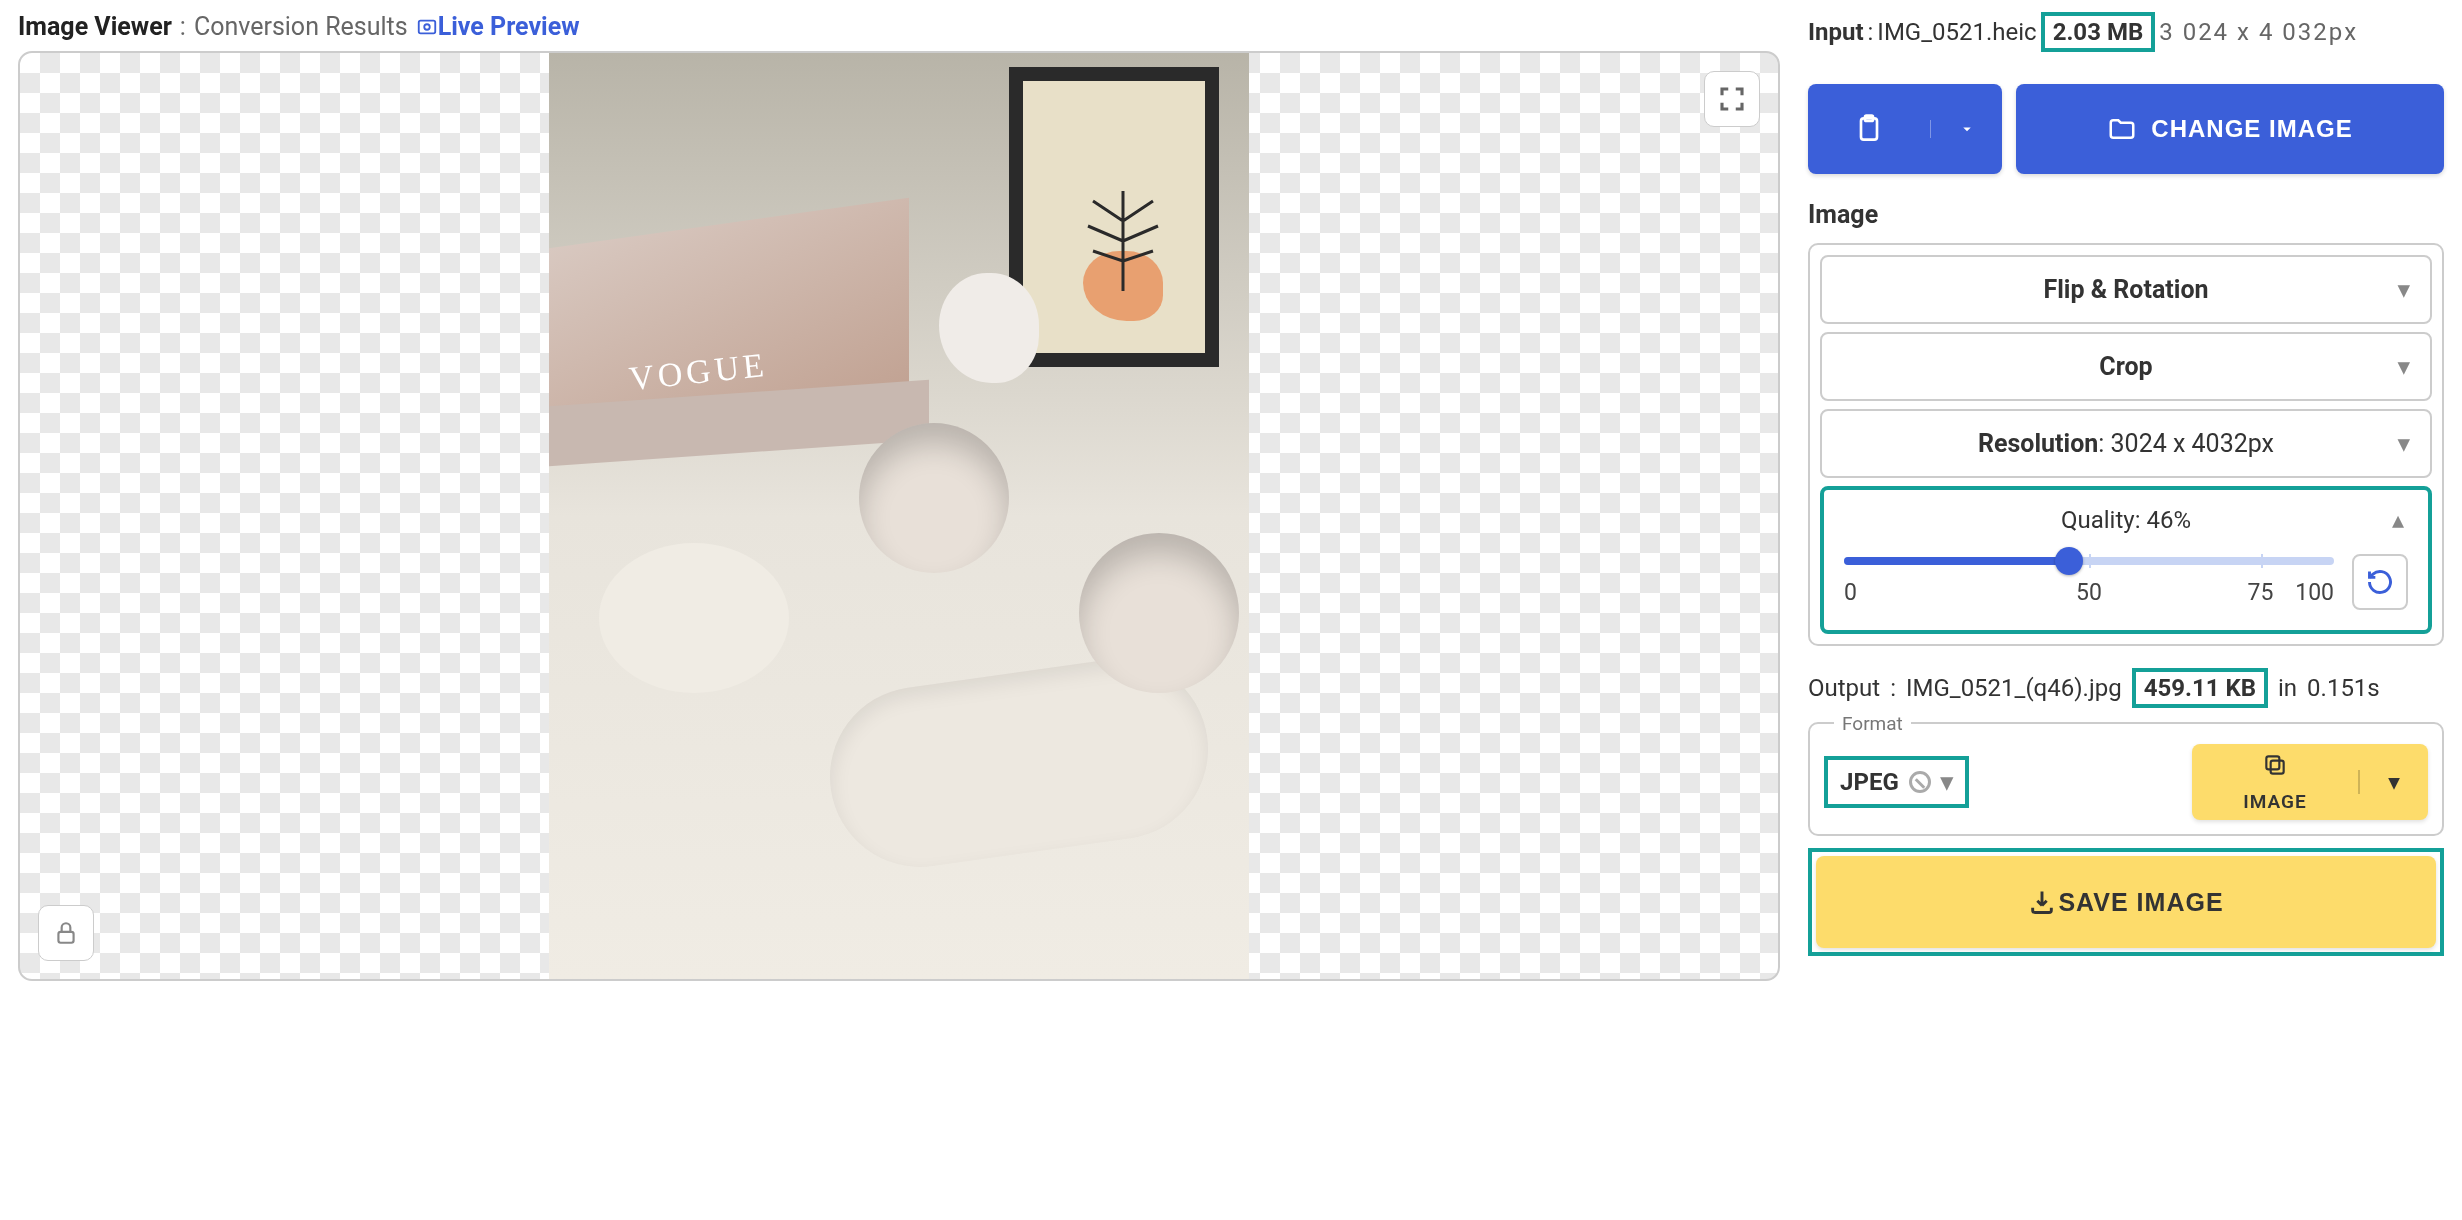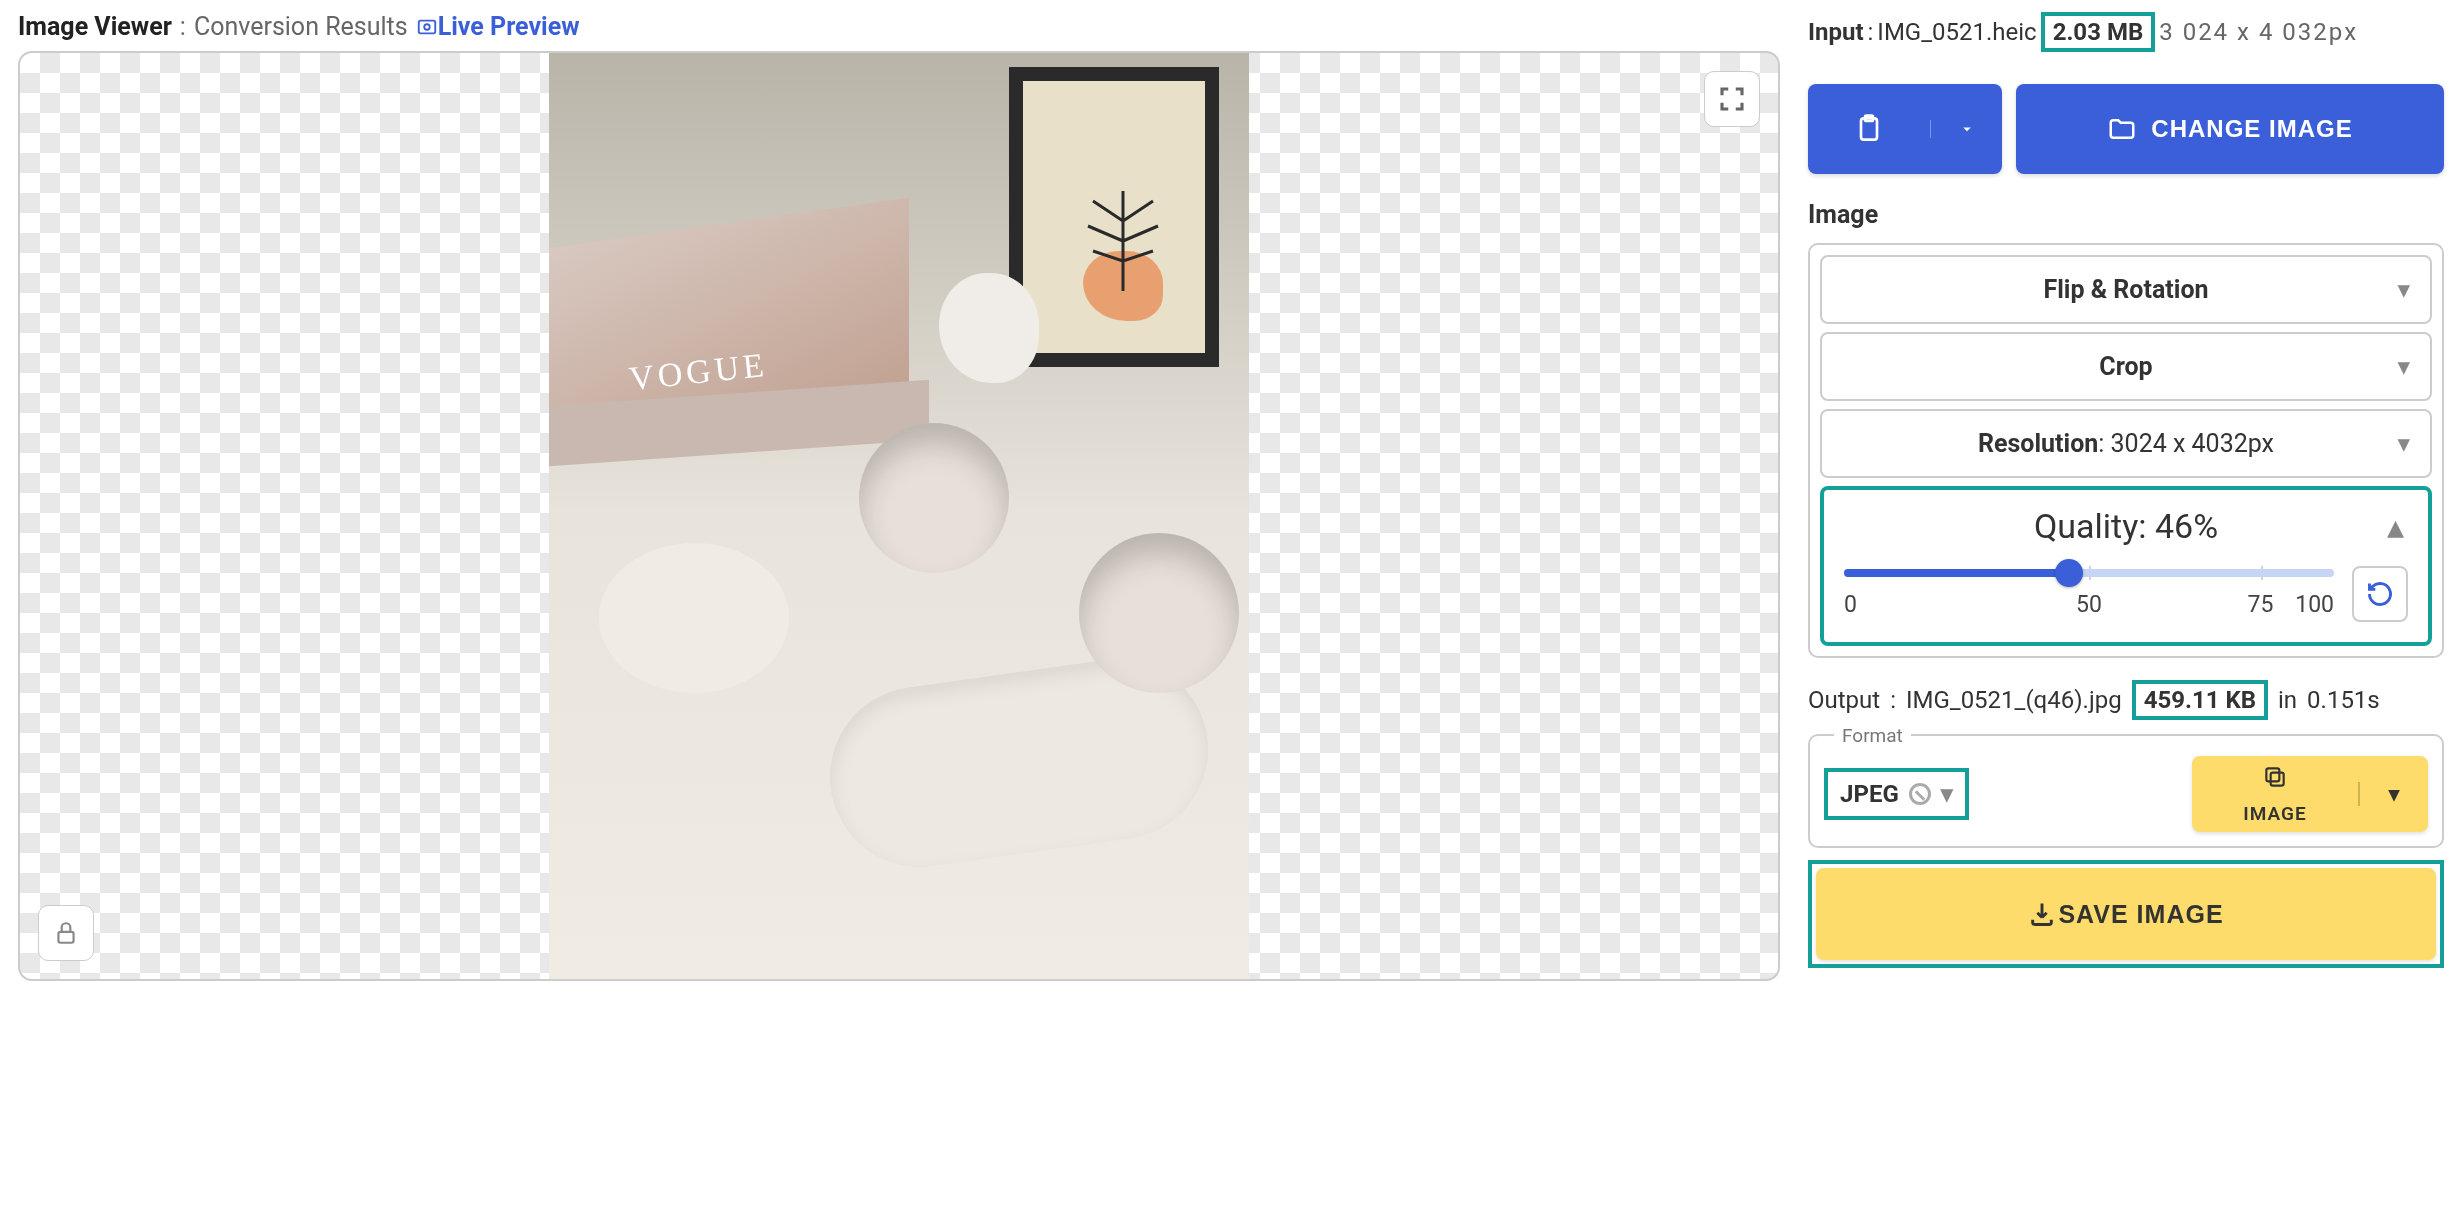--- a/index.html
+++ b/index.html
@@ -51,21 +51,21 @@
 .btn-split > div:first-child { flex:1; display:flex; align-items:center; justify-content:center; }
 .btn-split > div:last-child { width:72px; border-left:1px solid rgba(255,255,255,.35); display:flex; align-items:center; justify-content:center; }
 .btn-change { flex:1; font-size:24px; font-weight:600; gap:14px; letter-spacing:1px; }
 
 .tuning-title { font-size:25px; font-weight:700; margin-bottom:14px; color:#333; }
 .tuning-box { border:2px solid #ccc; border-radius:10px; padding:10px; display:flex; flex-direction:column; gap:8px; margin-bottom:22px; }
 .collapse { border:2px solid #ccc; border-radius:8px; padding:18px 20px; display:flex; align-items:center; justify-content:center; position:relative; cursor:pointer; font-size:25px; }
 .collapse .strong { font-weight:700; }
 .collapse .chev { position:absolute; right:20px; color:#888; }
 .quality-panel { border:4px solid #14a098; border-radius:8px; padding:16px 20px 20px; }
-.quality-head { display:flex; align-items:center; justify-content:center; position:relative; margin-bottom:20px; font-size:34px; }
+.quality-head { display:flex; align-items:center; justify-content:center; position:relative; margin-bottom:20px; font-size:24px; }
 .quality-head .chev { position:absolute; right:4px; color:#888; }
 .slider-row { display:flex; align-items:center; gap:18px; }
 .slider-area { flex:1; }
 .slider-track { position:relative; height:8px; background:#c7d4f4; border-radius:4px; }
 .slider-fill { position:absolute; left:0; top:0; bottom:0; background:#3b5fd9; border-radius:4px; width:46%; }
 .slider-thumb { position:absolute; left:46%; top:50%; transform:translate(-50%,-50%); width:28px; height:28px; background:#3b5fd9; border-radius:50%; box-shadow:0 1px 3px rgba(0,0,0,.3); }
 .slider-tick { position:absolute; top:-3px; width:2px; height:14px; background:#c7d4f4; }
 .slider-labels { display:flex; justify-content:space-between; margin-top:14px; font-size:23px; color:#444; position:relative; height:28px; }
 .slider-labels span { position:absolute; transform:translateX(-50%); }
 .reset-btn { width:56px; height:56px; border:2px solid #ccc; border-radius:8px; background:#fff; display:flex; align-items:center; justify-content:center; cursor:pointer; color:#3b5fd9; }

